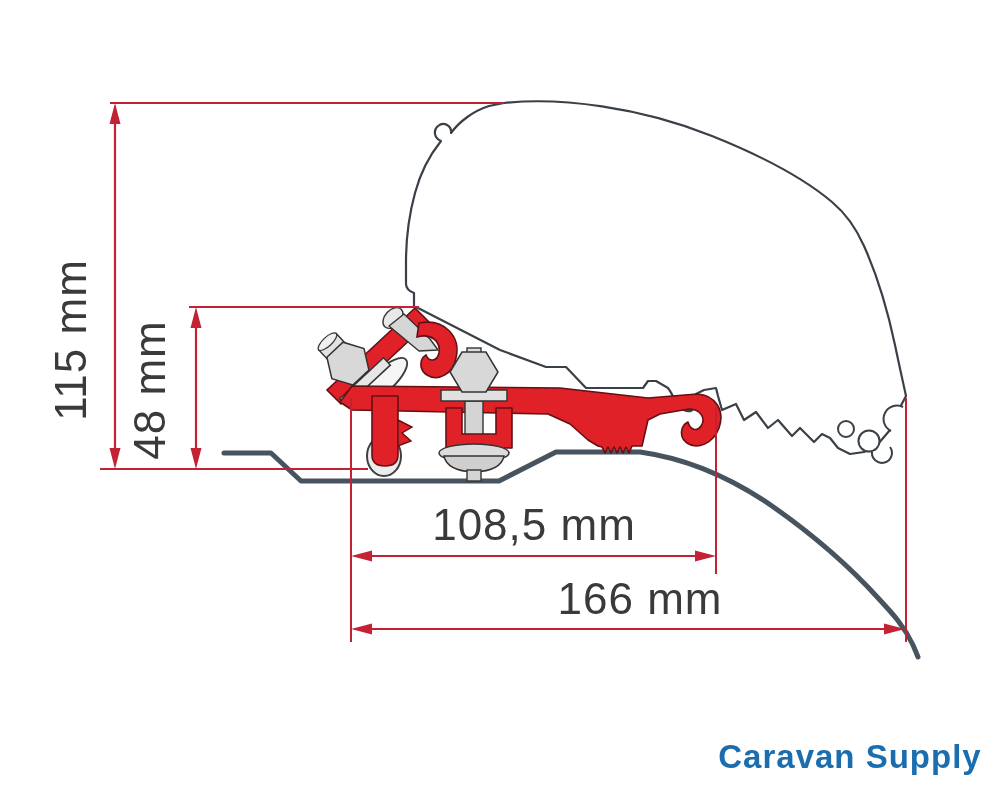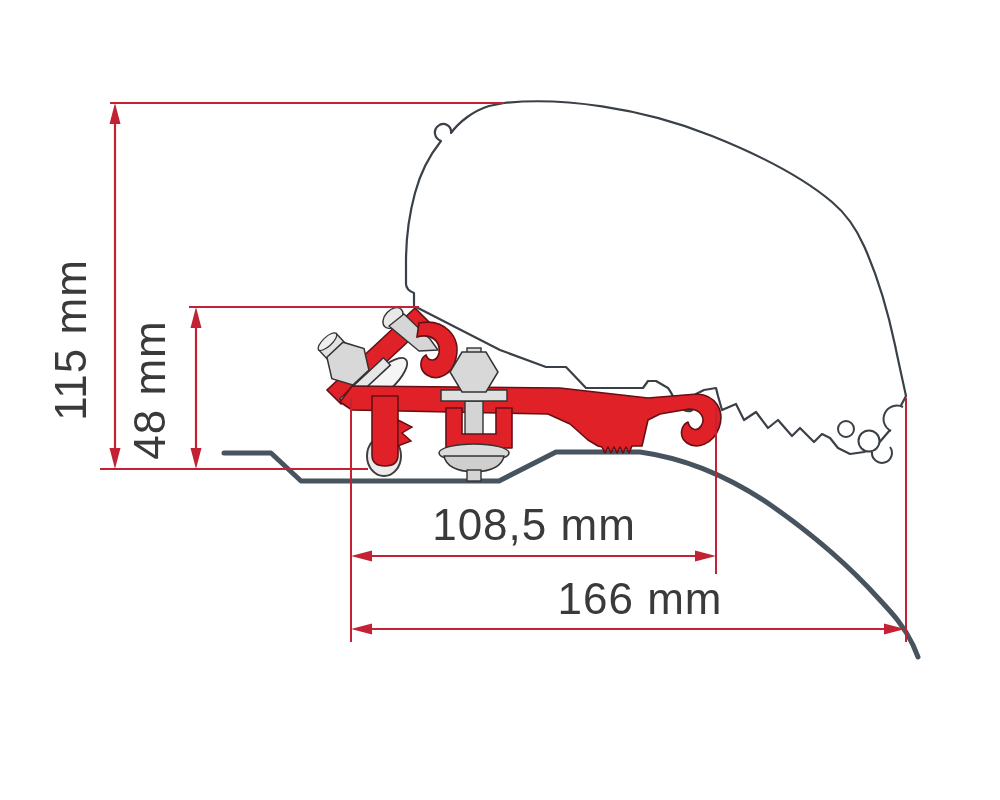--- a/index.html
+++ b/index.html
@@ -139,13 +139,14 @@
       <polygon points="905,629 884,623.5 884,634.5" stroke="none"></polygon>
     </g>
   </g>
 
   <text class="dim-label" transform="translate(86,340) rotate(-90)" text-anchor="middle">115 mm</text>
   <text class="dim-label" transform="translate(165,390) rotate(-90)" text-anchor="middle">48 mm</text>
   <text class="dim-label" x="534" y="540" text-anchor="middle">108,5 mm</text>
   <text class="dim-label" x="640" y="614" text-anchor="middle">166 mm</text>
 </svg>
 
+  <div class="logo">Caravan Supply</div>
 </div>
 
 </body></html>

